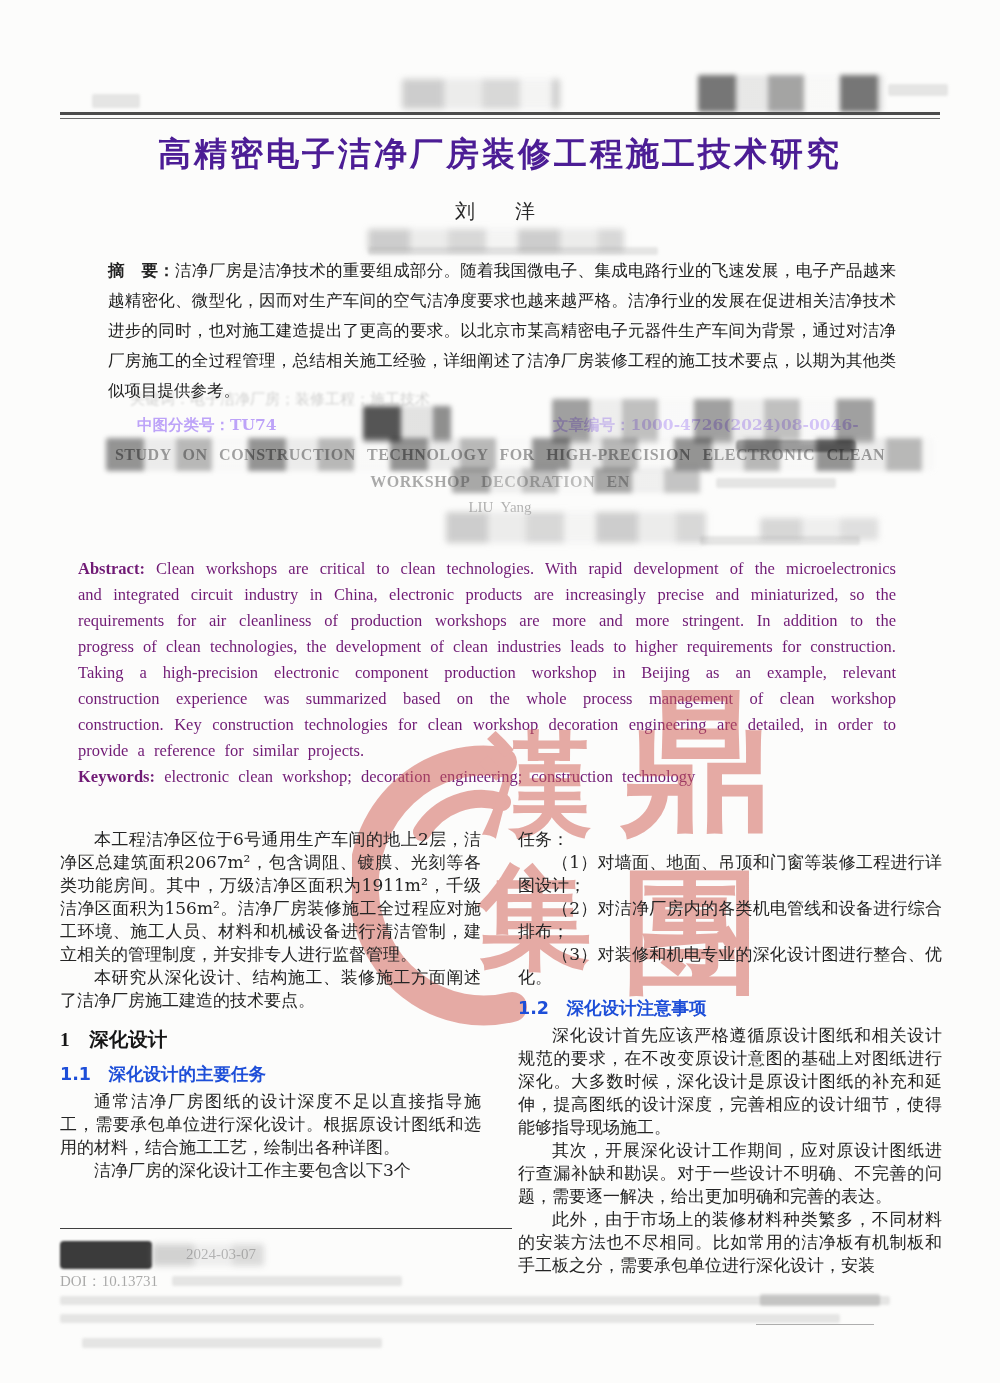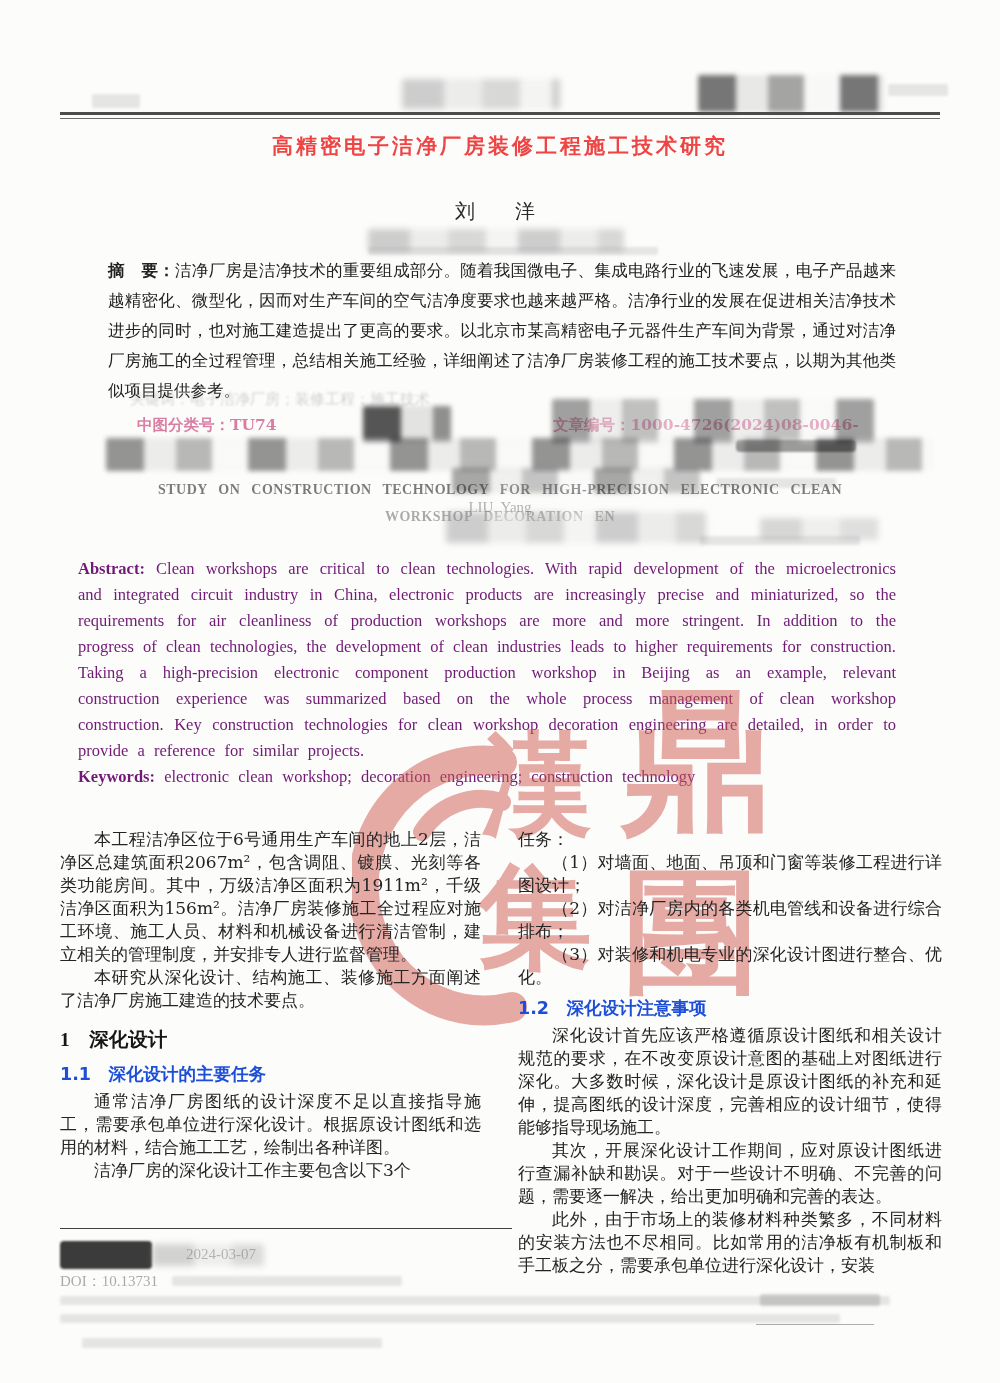--- a/index.html
+++ b/index.html
@@ -12,27 +12,27 @@
   .mosaic-light{background:repeating-linear-gradient(90deg,rgba(150,150,150,.45) 0 42px,rgba(225,225,225,.6) 42px 80px,rgba(180,180,180,.5) 80px 118px,rgba(238,238,238,.55) 118px 150px);filter:blur(3px);border-radius:2px;}
   .bar-faint{background:rgba(110,110,110,.16);filter:blur(1.6px);border-radius:2px;}
   .blob-dark{background:#3b3b3b;filter:blur(1.2px);border-radius:4px;}
   .fade55{opacity:.55;filter:blur(.5px);}
   .fade45{opacity:.45;filter:blur(.6px);}
   .fade35{opacity:.35;filter:blur(.6px);}
   .fade22{opacity:.22;filter:blur(.8px);}
   
   .head-rule{left:60px;top:112px;width:880px;height:3px;border-top:3px solid #4c4c4c;border-bottom:1.5px solid #6b6b6b;}
   
-  .title-cn{top:132px;font-family:"DejaVu Sans",sans-serif;font-weight:700;font-size:21px;letter-spacing:3px;color:#ef4444;}
+  .title-cn{top:132px;font-family:"DejaVu Sans",sans-serif;font-weight:700;font-size:33px;letter-spacing:3px;color:#4c1d95;}
   .author-cn{top:198px;font-size:20px;letter-spacing:10px;color:#2a2a2a;}
   .abstract-cn{left:108px;top:256px;width:788px;font-size:16.5px;line-height:30px;text-align:justify;color:#222;}
   .abstract-cn b{font-family:"DejaVu Sans",sans-serif;}
   .keywords-cn{left:130px;top:390px;font-size:15px;color:#333;}
-  .meta-text{font-size:15.5px;font-weight:600;color:#be185d;}
-  .title-en{font-family:"Liberation Serif",serif;font-weight:700;font-size:14px;word-spacing:7px;letter-spacing:.5px;color:#111;margin-top:36px;}
+  .meta-text{font-size:15.5px;font-weight:600;color:#8b5cf6;}
+  .title-en{font-family:"Liberation Serif",serif;font-weight:700;font-size:16px;word-spacing:7px;letter-spacing:.5px;color:#111;}
   .author-en{top:499px;font-family:"Liberation Serif",serif;font-size:15px;word-spacing:4px;color:#222;}
   .abstract-en{left:78px;top:556px;width:818px;font-family:"Liberation Serif",serif;font-size:16.5px;line-height:26px;text-align:justify;word-spacing:5px;color:#701a75;}
   .abstract-en b{font-weight:700;}
   
   .col{top:828px;font-size:17px;line-height:23px;text-align:justify;color:#242424;z-index:2;}
   .col-left{left:60px;width:421px;}
   .col-right{left:518px;width:424px;}
   .col p{margin:0;text-indent:2em;}
   .col p.cont{text-indent:0;}
   .col .h1{font-family:Liberation Serif, serif;font-weight:700;font-size:19.5px;text-indent:0;margin:16px 0 12px 0;color:#161616;}

